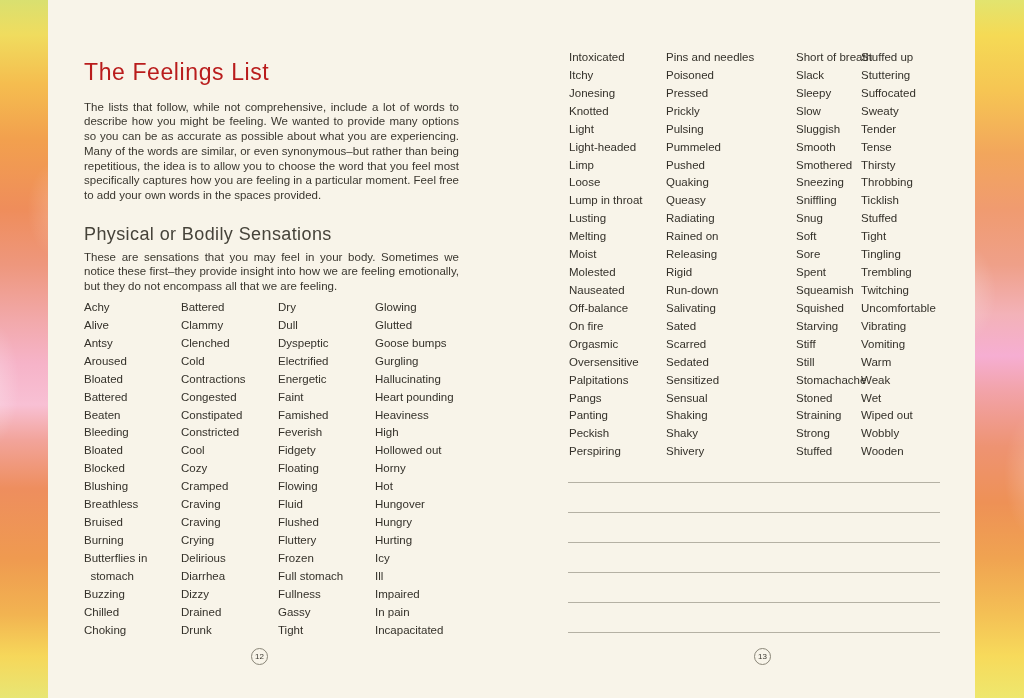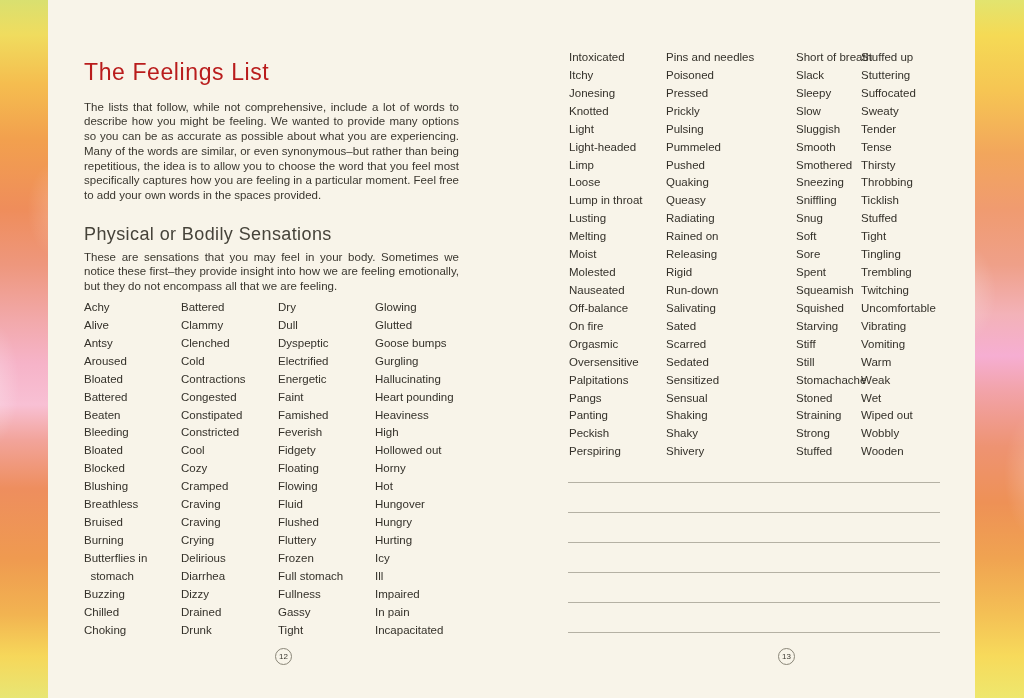--- a/index.html
+++ b/index.html
@@ -56,21 +56,21 @@
   .rp-c0{left:569px;top:49px;}  .rp-c1{left:666px;top:49px;}
   .rp-c2{left:796px;top:49px;}  .rp-c3{left:861px;top:49px;}
   
   .rules{position:absolute;left:568px;top:453px;width:372px;}
   .rule-line{height:29px;border-bottom:1px solid #b5b1a4;}
   
   .pagenum{
     position:absolute;width:17px;height:17px;box-sizing:border-box;
     border:1px solid #8a8678;border-radius:50%;
     display:flex;align-items:center;justify-content:center;
-    font-size:8px;color:#3b3831;background:transparent;margin-left:24px;
+    font-size:8px;color:#3b3831;background:transparent;
   }
   .pagenum-left{left:251px;top:648px;}
   .pagenum-right{left:754px;top:648px;}
 </style>
 </head>
 <body>
 
 <div class="watercolor watercolor-left"></div>
 <div class="watercolor watercolor-right"></div>
 

